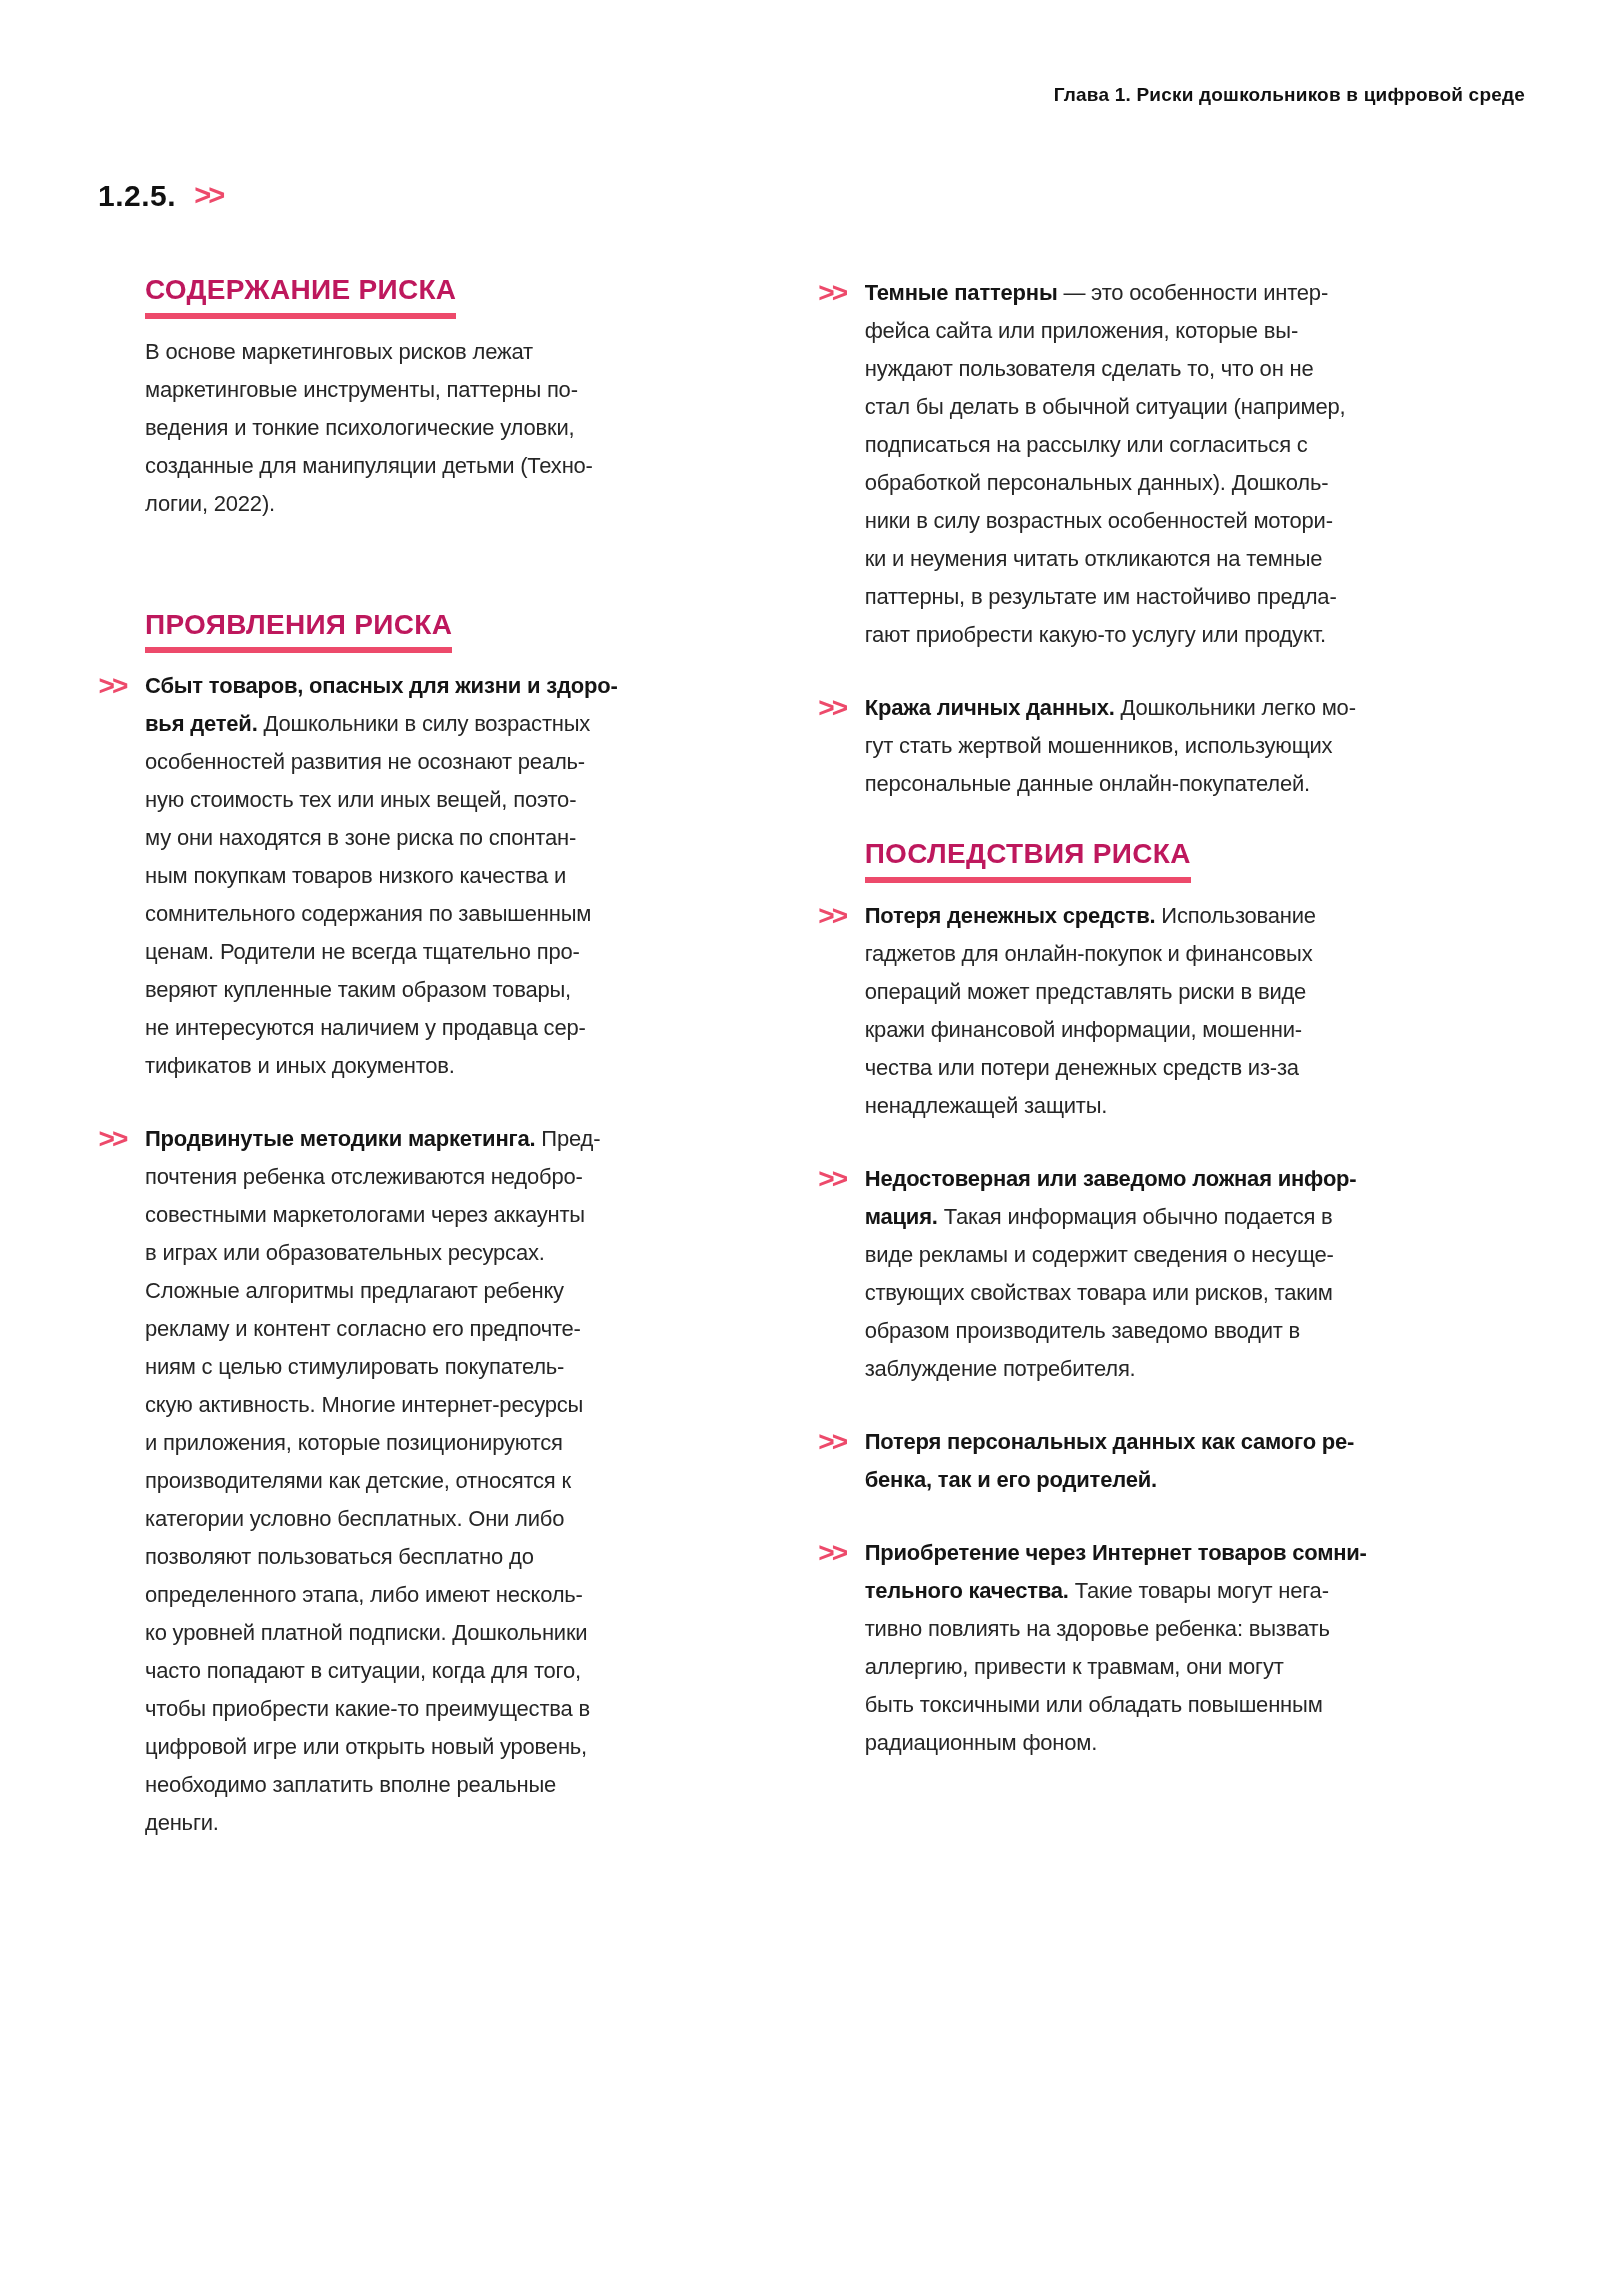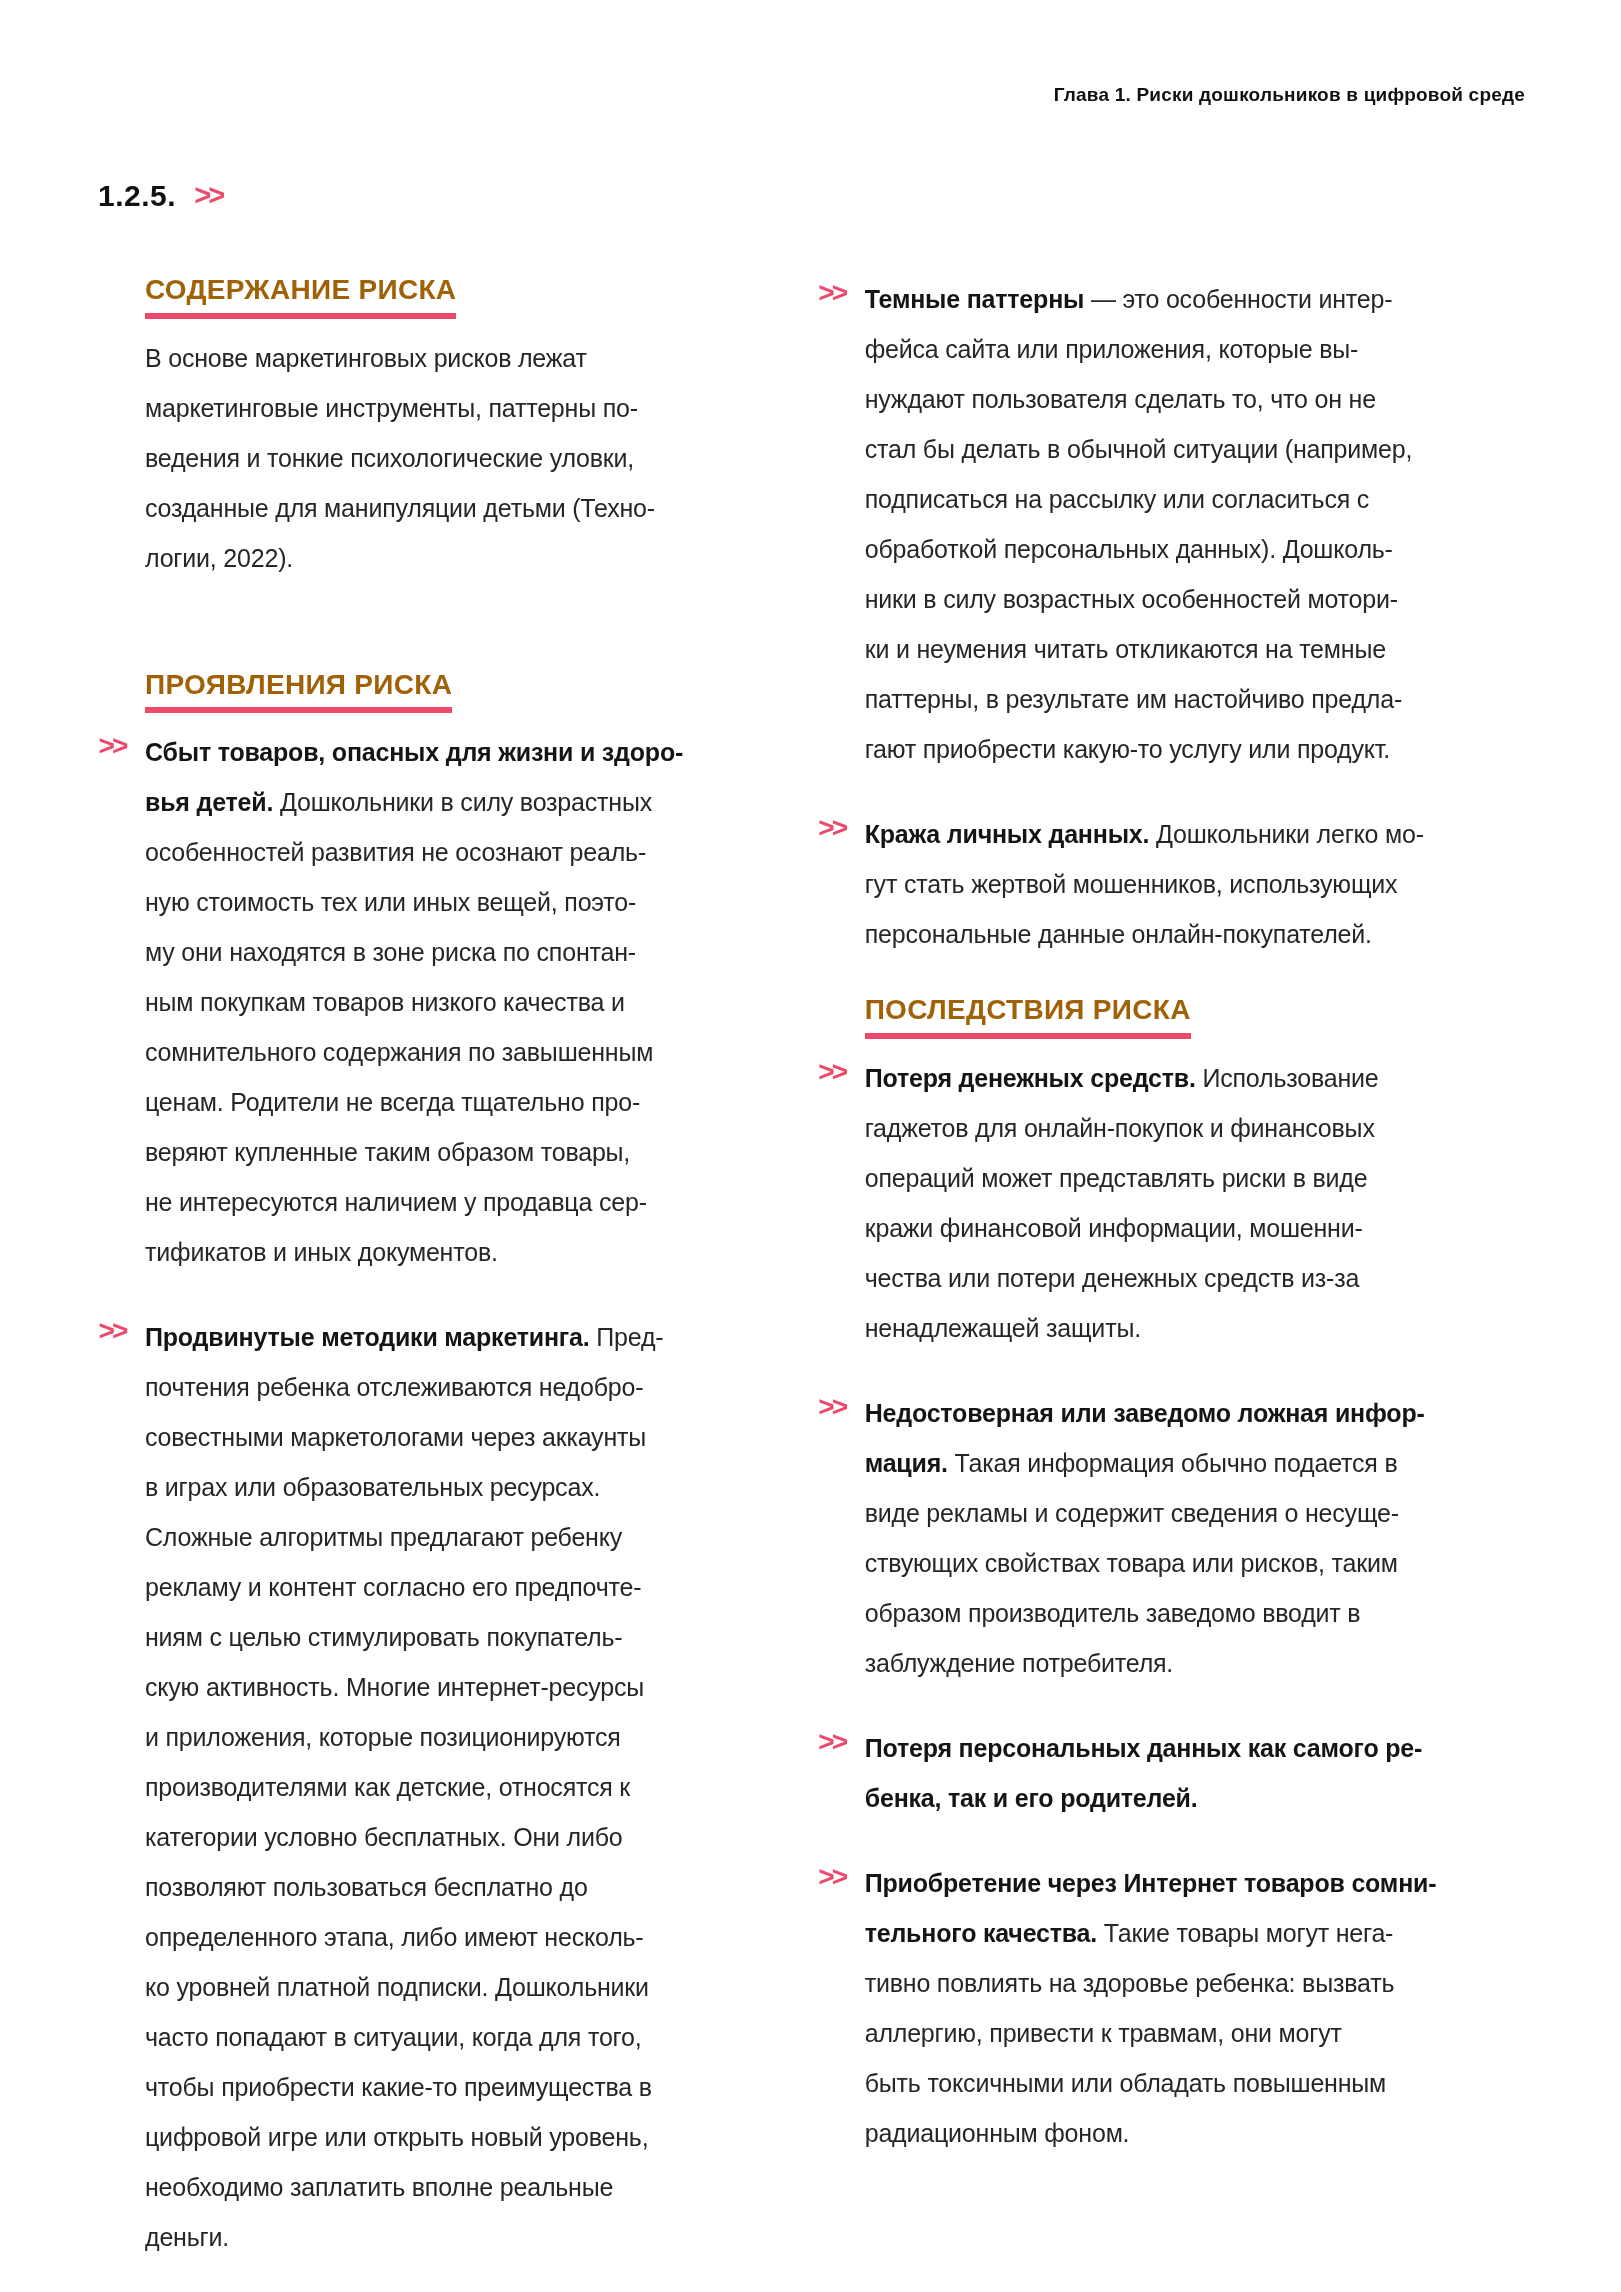--- a/index.html
+++ b/index.html
@@ -81,31 +81,31 @@
     line-height: 38px;
   }
   .content {
     width: 659px;
     flex: none;
   }
   .sec-heading {
     display: inline-block;
     font-size: 28px;
     font-weight: 700;
-    color: #a16207;
+    color: #be185d;
     letter-spacing: 0.3px;
     padding-bottom: 6.9px;
     border-bottom: 6.9px solid var(--accent, #ED4A6B);
   }
   .heading-row {
     margin-bottom: 13.7px;
   }
   .btext {
-    font-size: 25px;
-    line-height: 50px;
+    font-size: 22px;
+    line-height: 38px;
     letter-spacing: -0.2px;
     white-space: pre-line;
     color: #262626;
   }
   .btext b {
     font-weight: 700;
     color: #151515;
   }
   .bullet {
     margin-bottom: 35px;

